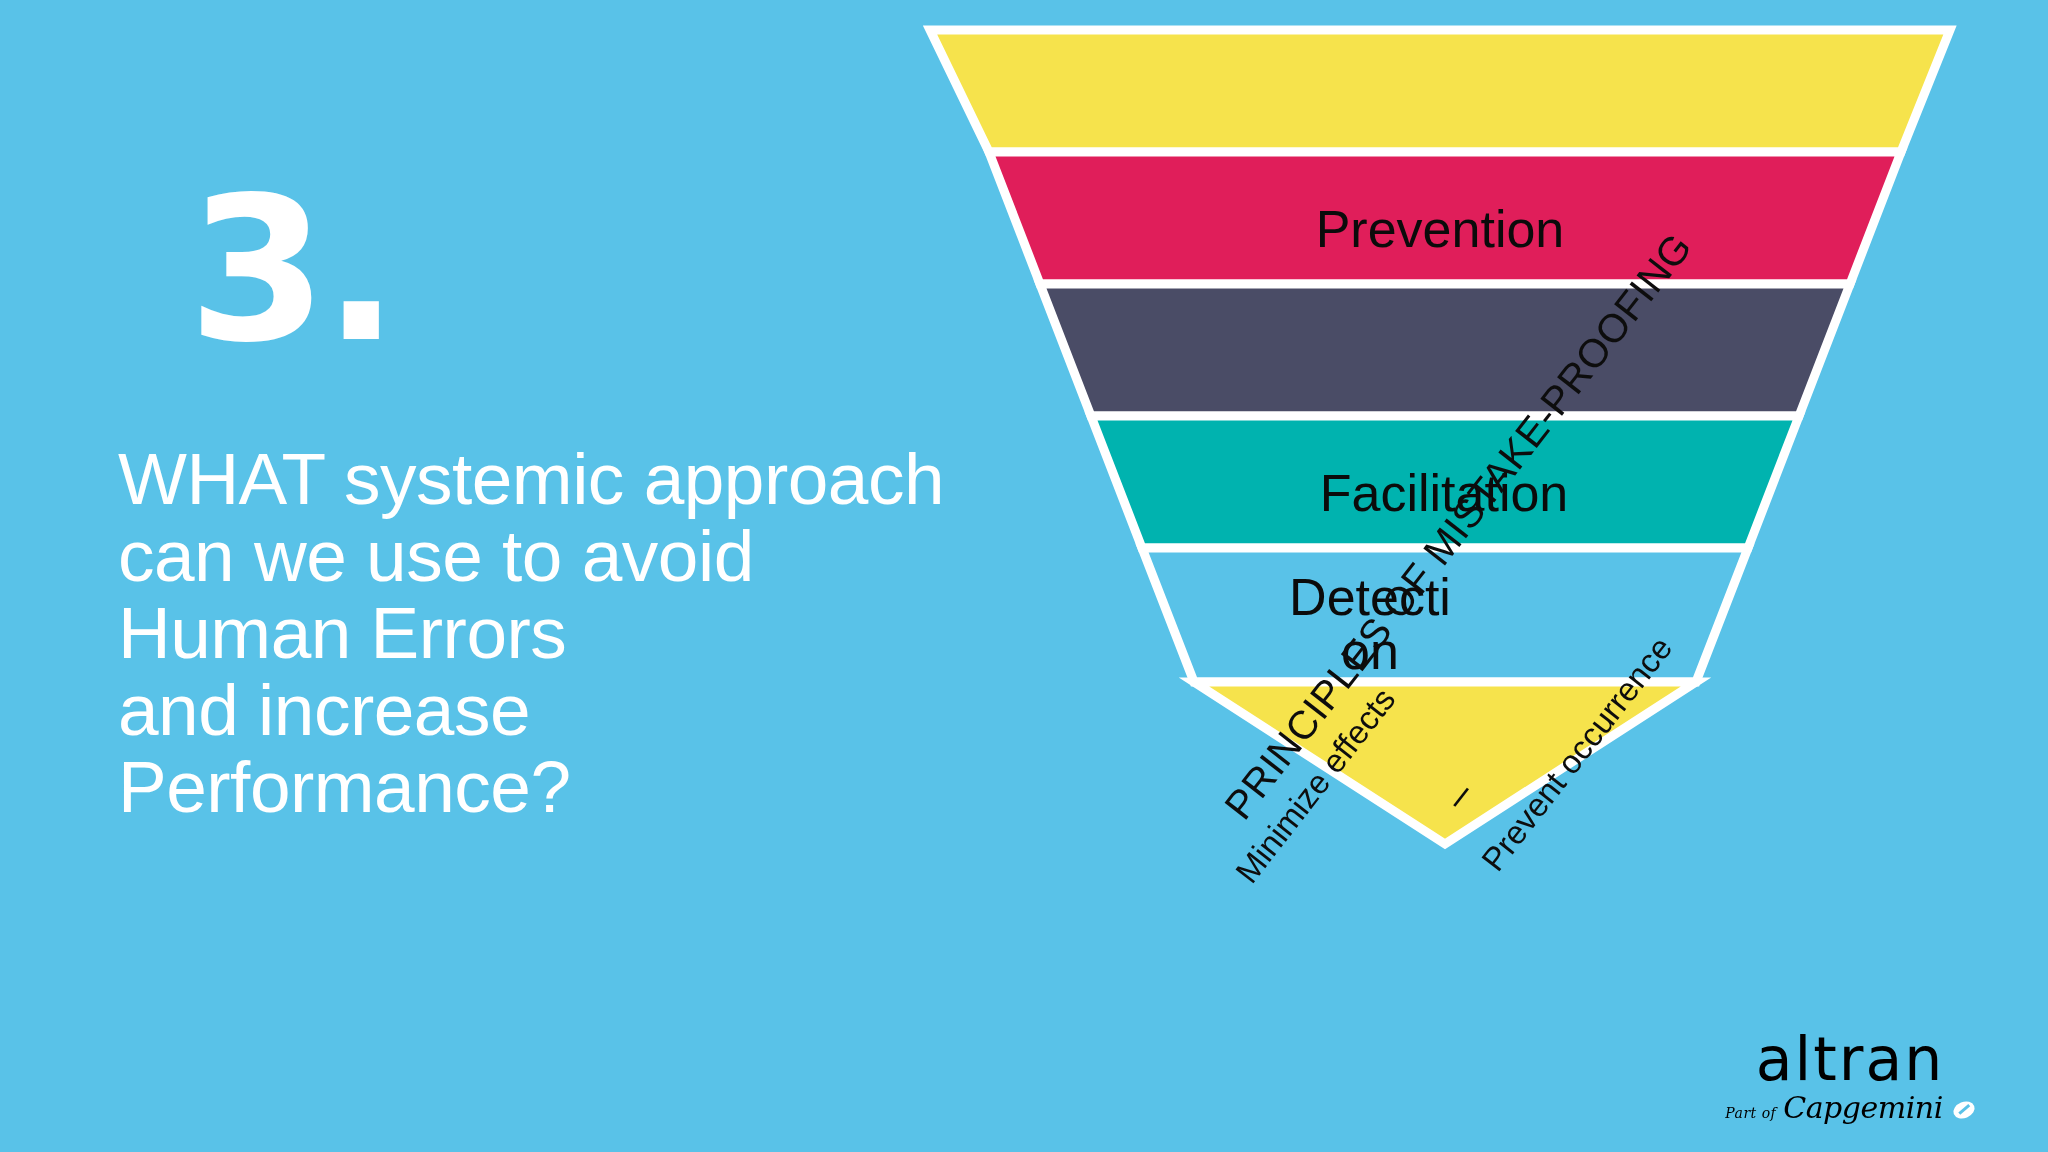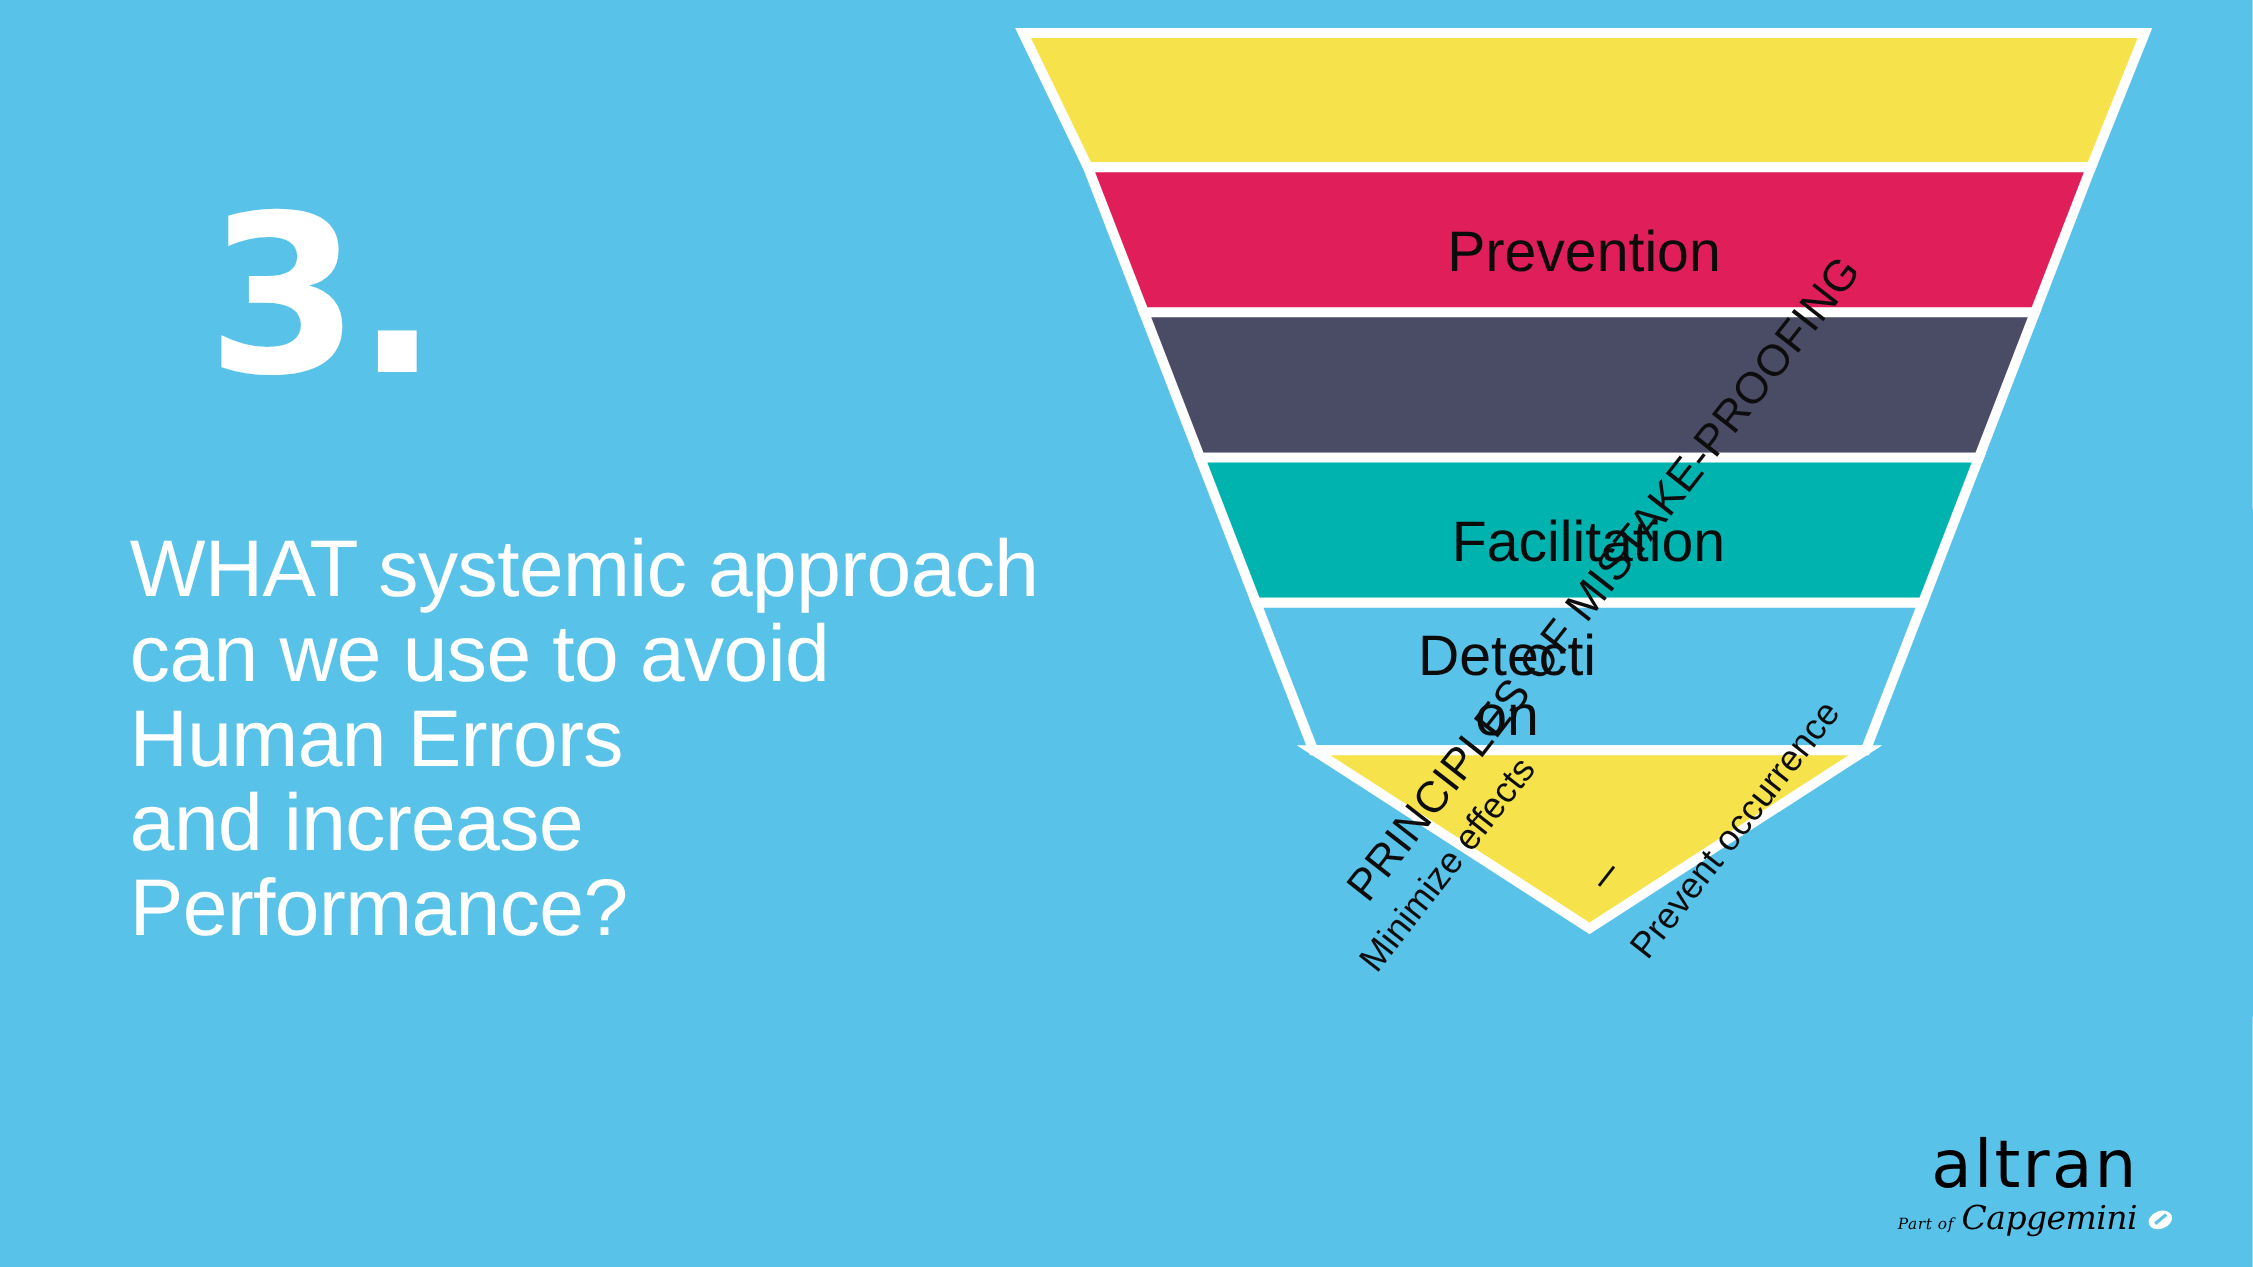--- a/index.html
+++ b/index.html
@@ -27,21 +27,21 @@
     font-family: "DejaVu Sans", sans-serif;
     font-weight: 700;
     font-size: 200px;
     line-height: 1;
     color: #ffffff;
     letter-spacing: -4px;
     margin: 0 0 0 70px;
     height: 200px;
   }
   #question-text {
-    margin-top: 109px;
+    margin-top: 70px;
     font-family: "Liberation Sans Narrow", "Liberation Sans", sans-serif;
     font-size: 73px;
     line-height: 77px;
     color: #ffffff;
     font-weight: 400;
     white-space: pre-line;
     letter-spacing: -0.5px;
   }
 
   

